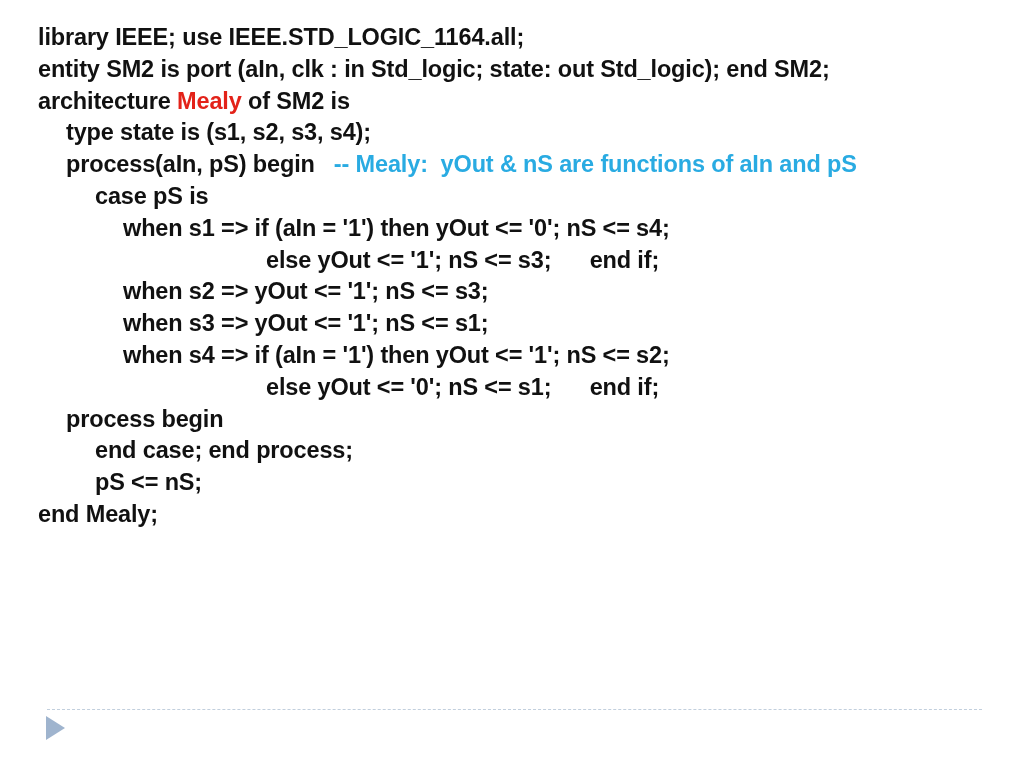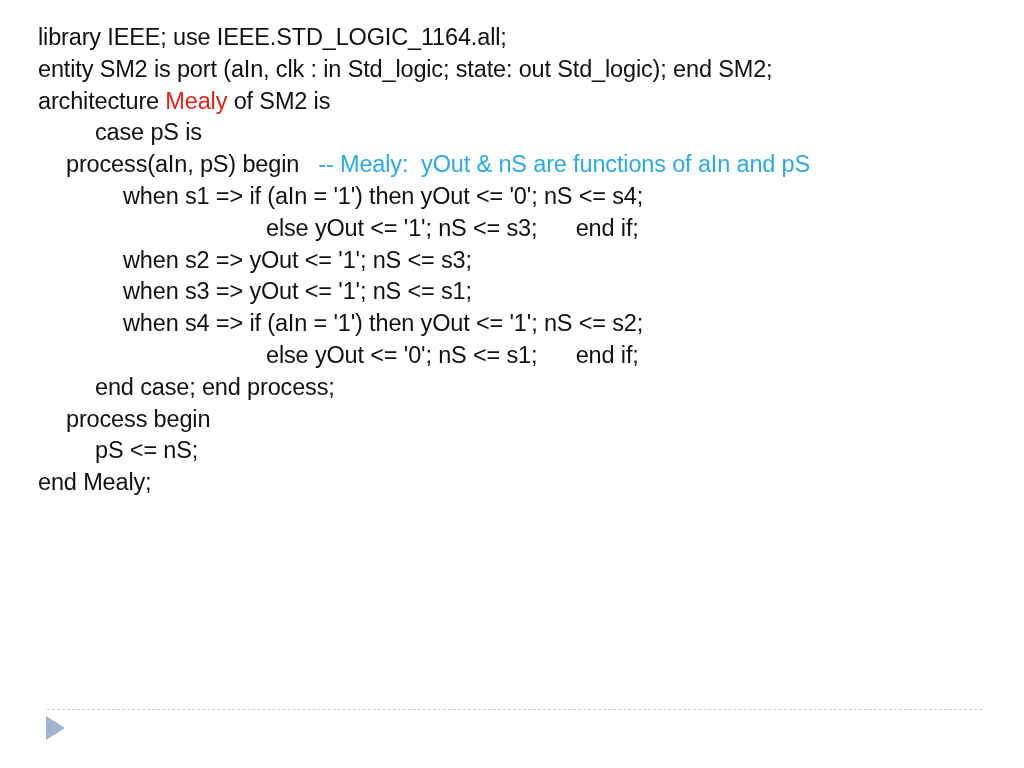--- a/index.html
+++ b/index.html
@@ -32,21 +32,21 @@
     top: 22px;
     width: 960px;
   }
 
   .code-line {
     font-size: 23.5px;
     line-height: 31.8px;
     white-space: pre;
     letter-spacing: -0.15px;
     color: #111111;
-    font-weight: 400;
+    font-weight: 700;
   }
 
   
   .ind-0 { padding-left: 0px; }
   .ind-1 { padding-left: 28px; }
   .ind-2 { padding-left: 57px; }
   .ind-3 { padding-left: 85px; }
   .ind-4 { padding-left: 228px; }
 
   .kw-red {
@@ -83,42 +83,43 @@
 <div id="slide">
 
   <div id="code-block">
 
     <div class="code-line ind-0">library IEEE; use IEEE.STD_LOGIC_1164.all;</div>
 
     <div class="code-line ind-0">entity SM2 is port (aIn, clk : in Std_logic; state: out Std_logic); end SM2;</div>
 
     <div class="code-line ind-0"><span>architecture </span><span class="kw-red">Mealy</span><span> of SM2 is</span></div>
 
+    <div class="code-line ind-1">type state is (s1, s2, s3, s4);</div>
 
 
 
+    <div class="code-line ind-1"><span>process(aIn, pS) begin   </span><span class="comment-cyan">-- Mealy:  yOut &amp; nS are functions of aIn and pS</span></div>
+
     <div class="code-line ind-2">case pS is</div>
-
-    <div class="code-line ind-1"><span>process(aIn, pS) begin   </span><span class="comment-cyan">-- Mealy:  yOut &amp; nS are functions of aIn and pS</span></div>
 
     <div class="code-line ind-3">when s1 =&gt; if (aIn = '1') then yOut &lt;= '0'; nS &lt;= s4;</div>
 
     <div class="code-line ind-4">else yOut &lt;= '1'; nS &lt;= s3;      end if;</div>
 
     <div class="code-line ind-3">when s2 =&gt; yOut &lt;= '1'; nS &lt;= s3;</div>
 
     <div class="code-line ind-3">when s3 =&gt; yOut &lt;= '1'; nS &lt;= s1;</div>
 
     <div class="code-line ind-3">when s4 =&gt; if (aIn = '1') then yOut &lt;= '1'; nS &lt;= s2;</div>
 
     <div class="code-line ind-4">else yOut &lt;= '0'; nS &lt;= s1;      end if;</div>
 
+    <div class="code-line ind-1">process begin</div>
+
     <div class="code-line ind-2">end case; end process;</div>
-
-    <div class="code-line ind-1">process begin</div>
 
 
     <div class="code-line ind-2">pS &lt;= nS;</div>
 
 
     <div class="code-line ind-0">end Mealy;</div>
 
   </div>
 
   <div id="footer-divider"></div>

